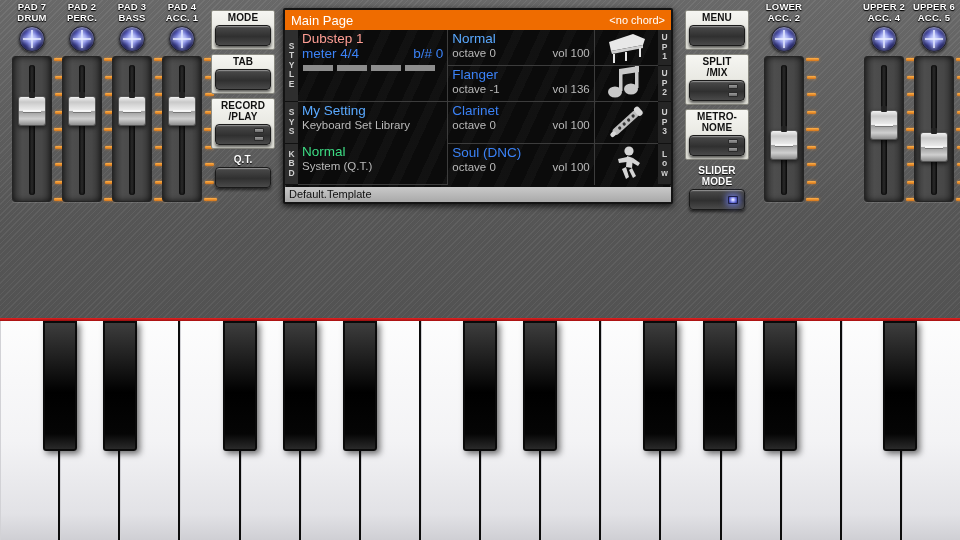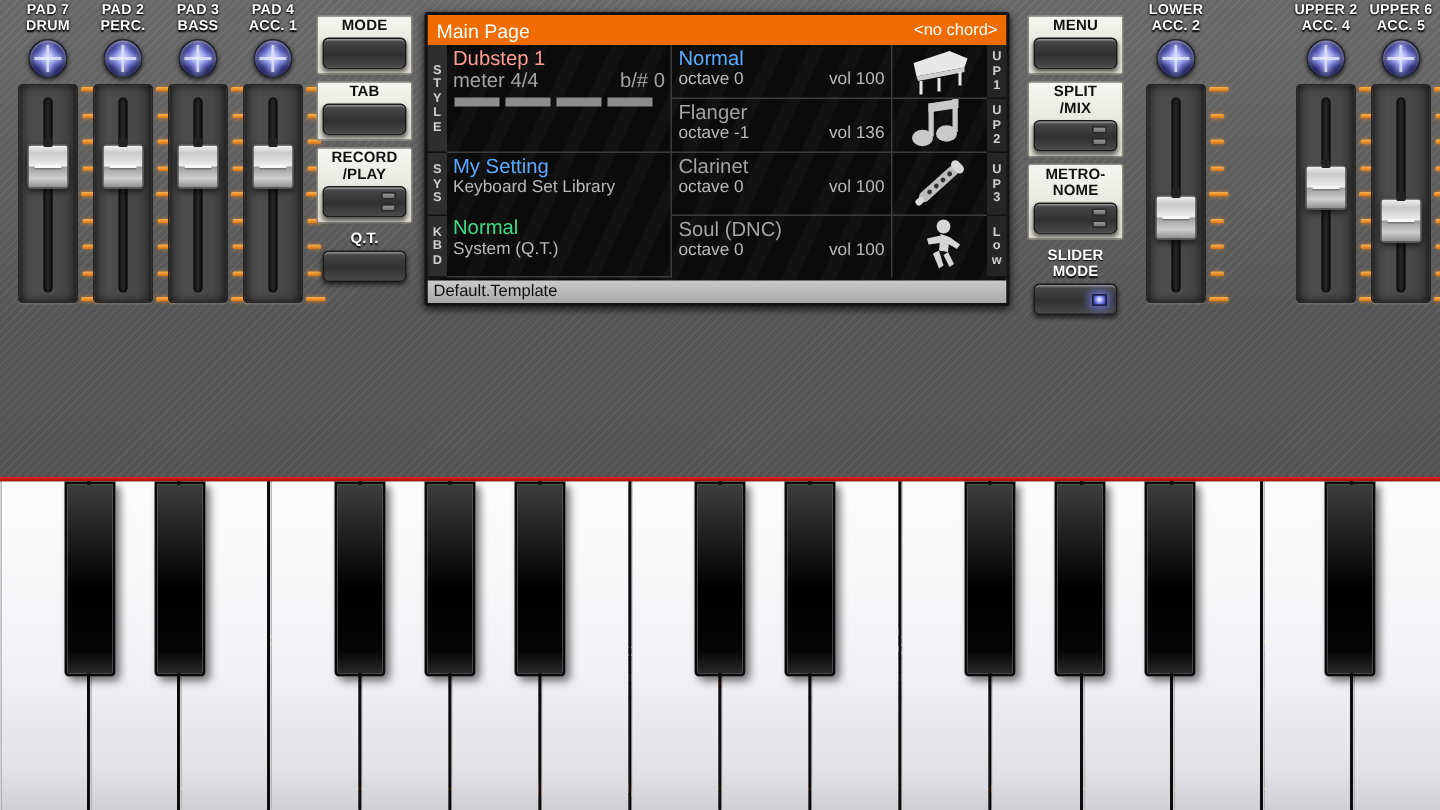--- a/index.html
+++ b/index.html
@@ -146,21 +146,21 @@
   .colB { width:148px; }
   .colC { width:64px; }
   .cell { border-bottom:1px solid #3c3c3c; border-right:1px solid #3c3c3c; position:relative; }
   .cell.last { border-bottom:none; }
   .l1 { font-size:13.5px; line-height:14px; padding:2px 4px 0; color:#ddd; }
   .l2 { font-size:11.5px; line-height:13px; padding:1px 4px 2px; color:#b9b9b9;
         display:flex; justify-content:space-between; }
   .pink  { color:#ff9e94; }
   .blue  { color:#5aa9ff; }
   .green { color:#3ddc84; }
-  .white { color:#a3a3a3; }
+  .white { color:#3b82f6; }
   .meterbars { display:flex; gap:4px; padding:3px 5px 0; }
   .meterbars i { display:block; width:30px; height:6px; background:#8d8d8d; }
   .icon-cell { display:flex; align-items:center; justify-content:center; }
   .lcd-status {
     position:absolute; left:0; right:0; bottom:0; height:15px;
     background:linear-gradient(180deg,#c9c9c9,#a9a9a9);
     color:#111; font-size:11px; line-height:15px; padding:0 4px;
   }
 
   

